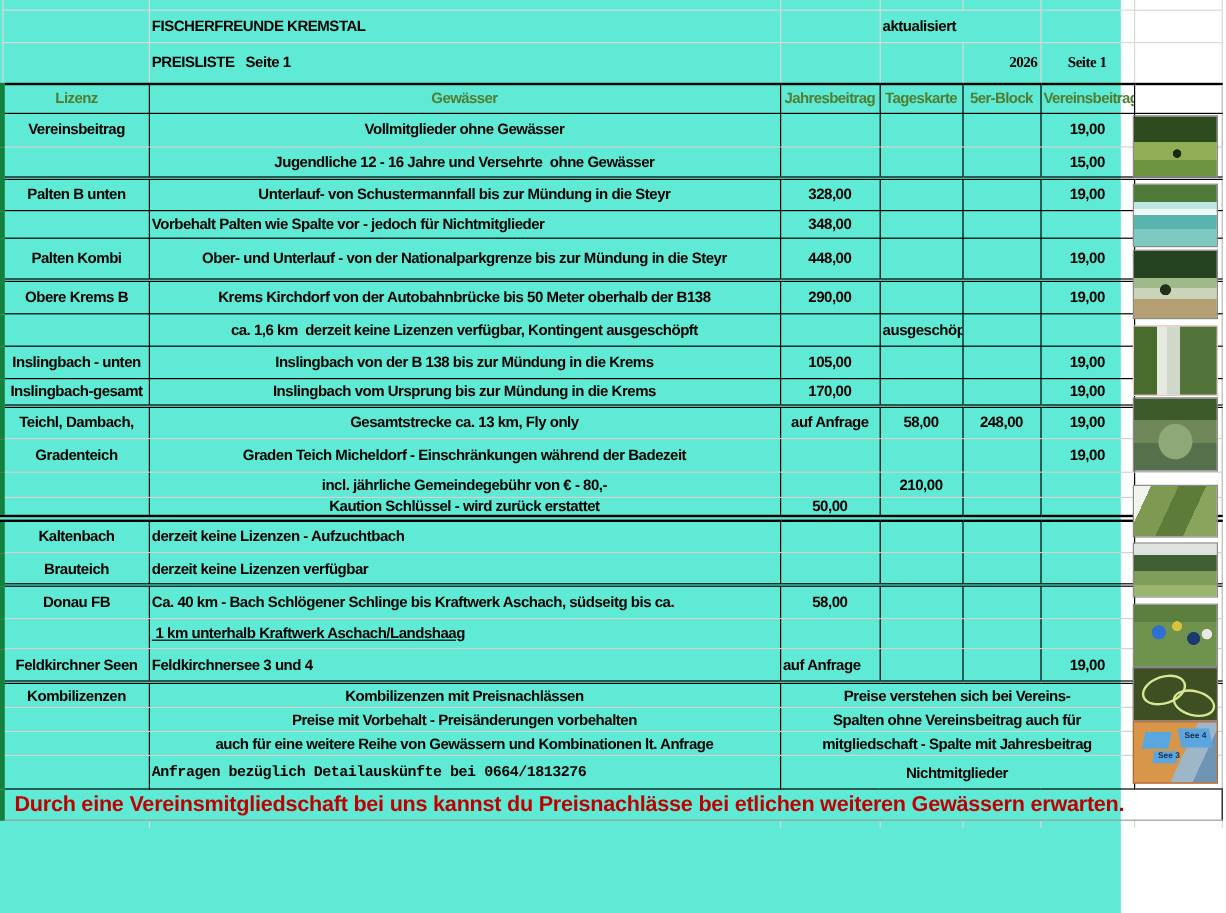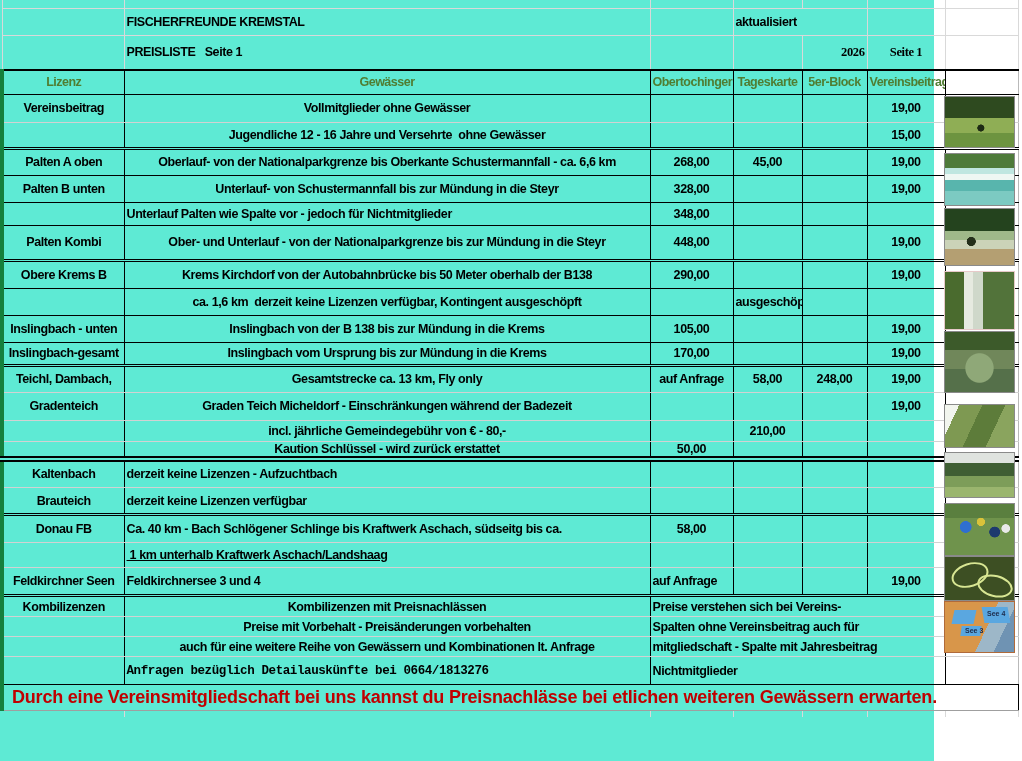--- a/index.html
+++ b/index.html
@@ -33,21 +33,21 @@
   .rgt{text-align:right;}
   .ind{padding-left:30px;text-decoration:underline;}
 
   .title-main{color:#8a4a12;font-size:18px;letter-spacing:0;}
   .title-upd{color:#7a1012;font-size:15px;letter-spacing:0;}
   .title-sub{color:#991111;font-size:17.5px;letter-spacing:0;padding-left:42px;}
   .year{font-family:"Liberation Serif",serif;font-weight:normal;font-size:25px;
         color:#e0241a;letter-spacing:0;}
   .seite{font-family:"Liberation Serif",serif;font-weight:bold;font-size:17px;
         color:#7a1012;letter-spacing:0;}
-  .red-note{color:#ff0000;font-size:14.5px;letter-spacing:-0.3px;}
+  .red-note{color:#ff0000;font-size:14.5px;letter-spacing:-0.3px;text-align:center;}
   .green-note{color:#507d32;font-size:13.5px;}
   .status-txt{font-size:12.5px;}
   td.bt-blk{border-top:1px solid #000;font-family:Liberation Mono, monospace;}
   tr.footer td{color:#c00000;font-size:18px;letter-spacing:-0.2px;
         border-bottom:1px solid #9f9f9f;padding-left:8px;}
   tr.bottomrow td{border-right:1px solid #d9d9d9;}
 
   
   .ph{position:absolute;left:944px;width:71px;box-sizing:border-box;
       border:1px solid #8a8a8a;overflow:hidden;}
@@ -97,21 +97,21 @@
     <td></td>
     <td></td>
     <td class="rgt year"><span>2026</span></td>
     <td class="ctr seite"><span>Seite 1</span></td>
     <td></td>
   </tr>
 
   <tr class="body head" style="height:24px">
     <td><span>Lizenz</span></td>
     <td><span>Gewässer</span></td>
-    <td><span>Obertochinger</span></td>
+    <td><span>Jahresbeitrag</span></td>
     <td><span>Tageskarte</span></td>
     <td><span>5er-Block</span></td>
     <td class="lft"><span>Vereinsbeitrag</span></td>
     <td class="ph-col"></td>
   </tr>
 
   <tr class="body gray" style="height:28px">
     <td class="ctr"><span>Vereinsbeitrag</span></td>
     <td class="ctr"><span>Vollmitglieder ohne Gewässer</span></td>
     <td></td>
@@ -124,43 +124,34 @@
   <tr class="body dbl" style="height:26px">
     <td></td>
     <td class="ctr"><span>Jugendliche 12 - 16 Jahre und Versehrte  ohne Gewässer</span></td>
     <td></td>
           <td></td>
           <td></td>
     <td class="ctr"><span>15,00</span></td>
     <td class="ph-col"></td>
   </tr>
 
-  <tr class="body blk" style="height:27px">
-    <td class="ctr"><span>Palten A oben</span></td>
-    <td class="ctr"><span>Oberlauf- von der Nationalparkgrenze bis Oberkante Schustermannfall - ca. 6,6 km</span></td>
-    <td class="ctr"><span>268,00</span></td>
-    <td class="ctr"><span>45,00</span></td>
-    <td></td>
-    <td class="ctr"><span>19,00</span></td>
-    <td class="ph-col"></td>
-  </tr>
 
   <tr class="body blk" style="height:27px">
     <td class="ctr"><span>Palten B unten</span></td>
     <td class="ctr"><span>Unterlauf- von Schustermannfall bis zur Mündung in die Steyr</span></td>
     <td class="ctr"><span>328,00</span></td>
     <td></td>
           <td></td>
     <td class="ctr"><span>19,00</span></td>
     <td class="ph-col"></td>
   </tr>
 
   <tr class="body blk" style="height:23px">
     <td></td>
-    <td class="lft"><span>Unterlauf Palten wie Spalte vor - jedoch für Nichtmitglieder</span></td>
+    <td class="lft"><span>Vorbehalt Palten wie Spalte vor - jedoch für Nichtmitglieder</span></td>
     <td class="ctr"><span>348,00</span></td>
     <td></td>
           <td></td>
           <td></td>
     <td class="ph-col"></td>
   </tr>
 
   <tr class="body dbl" style="height:35px">
     <td class="ctr"><span>Palten Kombi</span></td>
     <td class="ctr"><span>Ober- und Unterlauf - von der Nationalparkgrenze bis zur Mündung in die Steyr</span></td>

